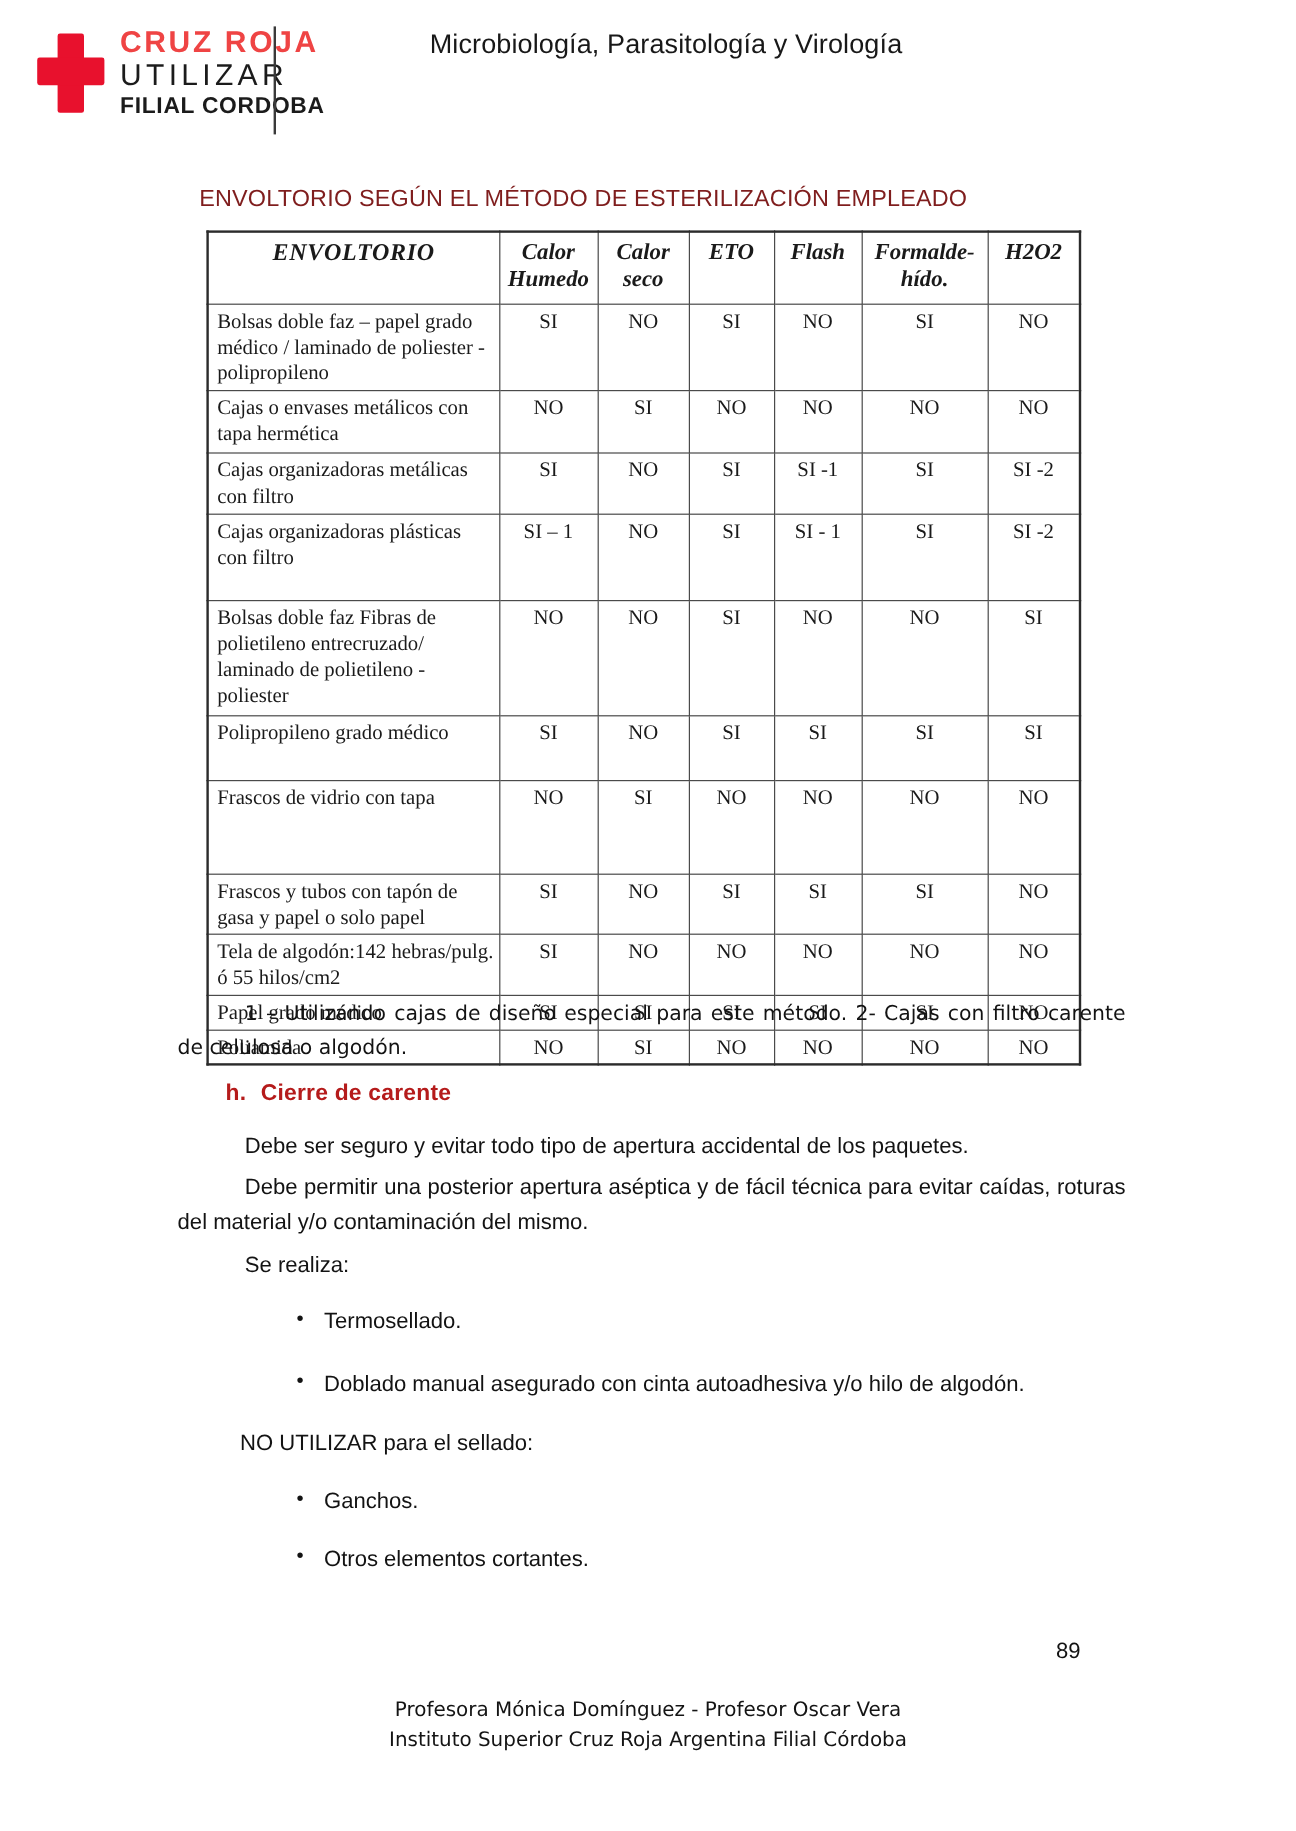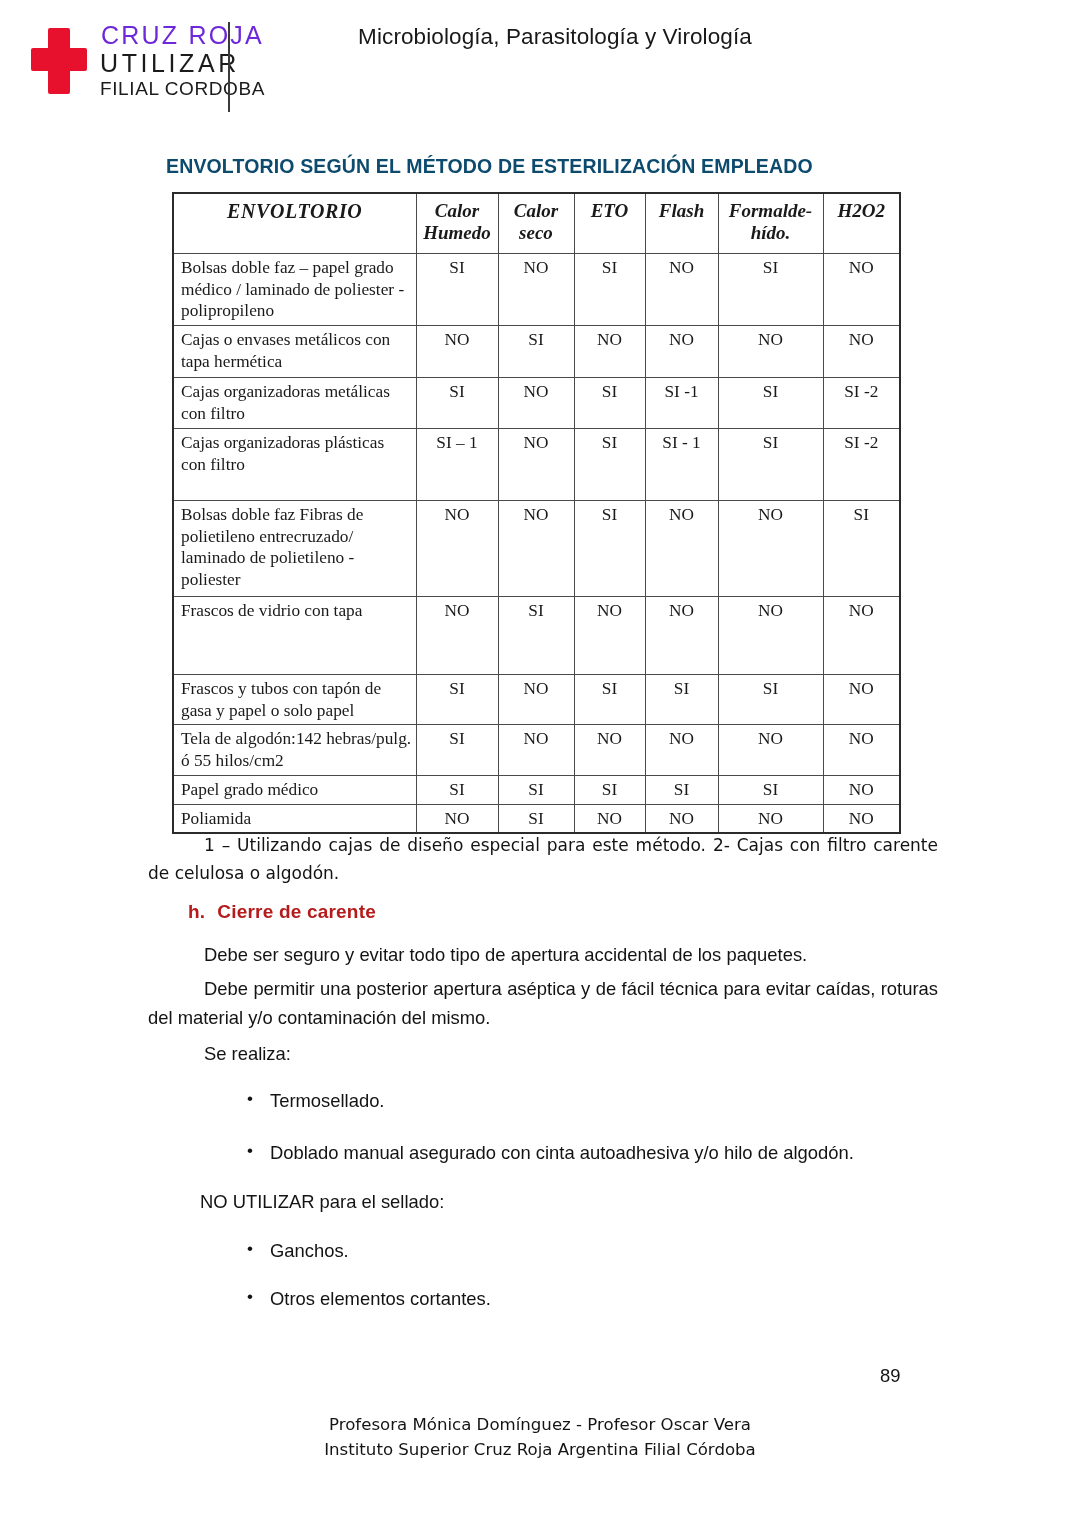--- a/index.html
+++ b/index.html
@@ -53,38 +53,37 @@
   }
   .logo-text {
     display: flex;
     flex-direction: column;
     justify-content: flex-start;
     padding-top: 2px;
   }
   .logo-l1 {
     font-size: 25px;
     letter-spacing: 2.2px;
-    color: #6d28d9;
+    color: #ef4444;
     line-height: 1.08;
-    font-weight: 400;
-    text-align: center;
+    font-weight: 700;
   }
   .logo-l2 {
     font-size: 25px;
     letter-spacing: 3.6px;
     color: #1b1b1b;
     line-height: 1.12;
     font-weight: 400;
   }
   .logo-l3 {
     font-size: 19px;
     letter-spacing: 0.6px;
     color: #1b1b1b;
     line-height: 1.18;
-    font-weight: 400;
+    font-weight: 700;
     margin-top: 1px;
   }
   .header-divider {
     position: absolute;
     left: 228px;
     top: 22px;
     width: 2px;
     height: 90px;
     background: #3a3a3a;
   }
@@ -99,22 +98,22 @@
     padding-left: 30px;
     box-sizing: border-box;
   }
 
   
   .section-title {
     position: absolute;
     left: 166px;
     top: 155px;
     font-size: 19.5px;
-    font-weight: bold;
-    color: #0c4a6e;
+    font-weight: normal;
+    color: #7f1d1d;
     letter-spacing: 0.15px;
   }
 
   
   .table-wrap {
     position: absolute;
     left: 172px;
     top: 192px;
     width: 727px;
     border-radius: 10px;
@@ -337,20 +336,29 @@
         </tr>
         <tr style="height: 96px;">
           <td class="label-cell">Bolsas doble faz Fibras de polietileno entrecruzado/ laminado de polietileno -poliester</td>
           <td class="val-cell">NO</td>
           <td class="val-cell">NO</td>
           <td class="val-cell">SI</td>
           <td class="val-cell">NO</td>
           <td class="val-cell">NO</td>
           <td class="val-cell">SI</td>
         </tr>
+        <tr style="height: 54px;">
+          <td class="label-cell">Polipropileno grado médico</td>
+          <td class="val-cell">SI</td>
+          <td class="val-cell">NO</td>
+          <td class="val-cell">SI</td>
+          <td class="val-cell">SI</td>
+          <td class="val-cell">SI</td>
+          <td class="val-cell">SI</td>
+        </tr>
         <tr style="height: 78px;">
           <td class="label-cell">Frascos de vidrio  con tapa</td>
           <td class="val-cell">NO</td>
           <td class="val-cell">SI</td>
           <td class="val-cell">NO</td>
           <td class="val-cell">NO</td>
           <td class="val-cell">NO</td>
           <td class="val-cell">NO</td>
         </tr>
         <tr style="height: 48px;">

